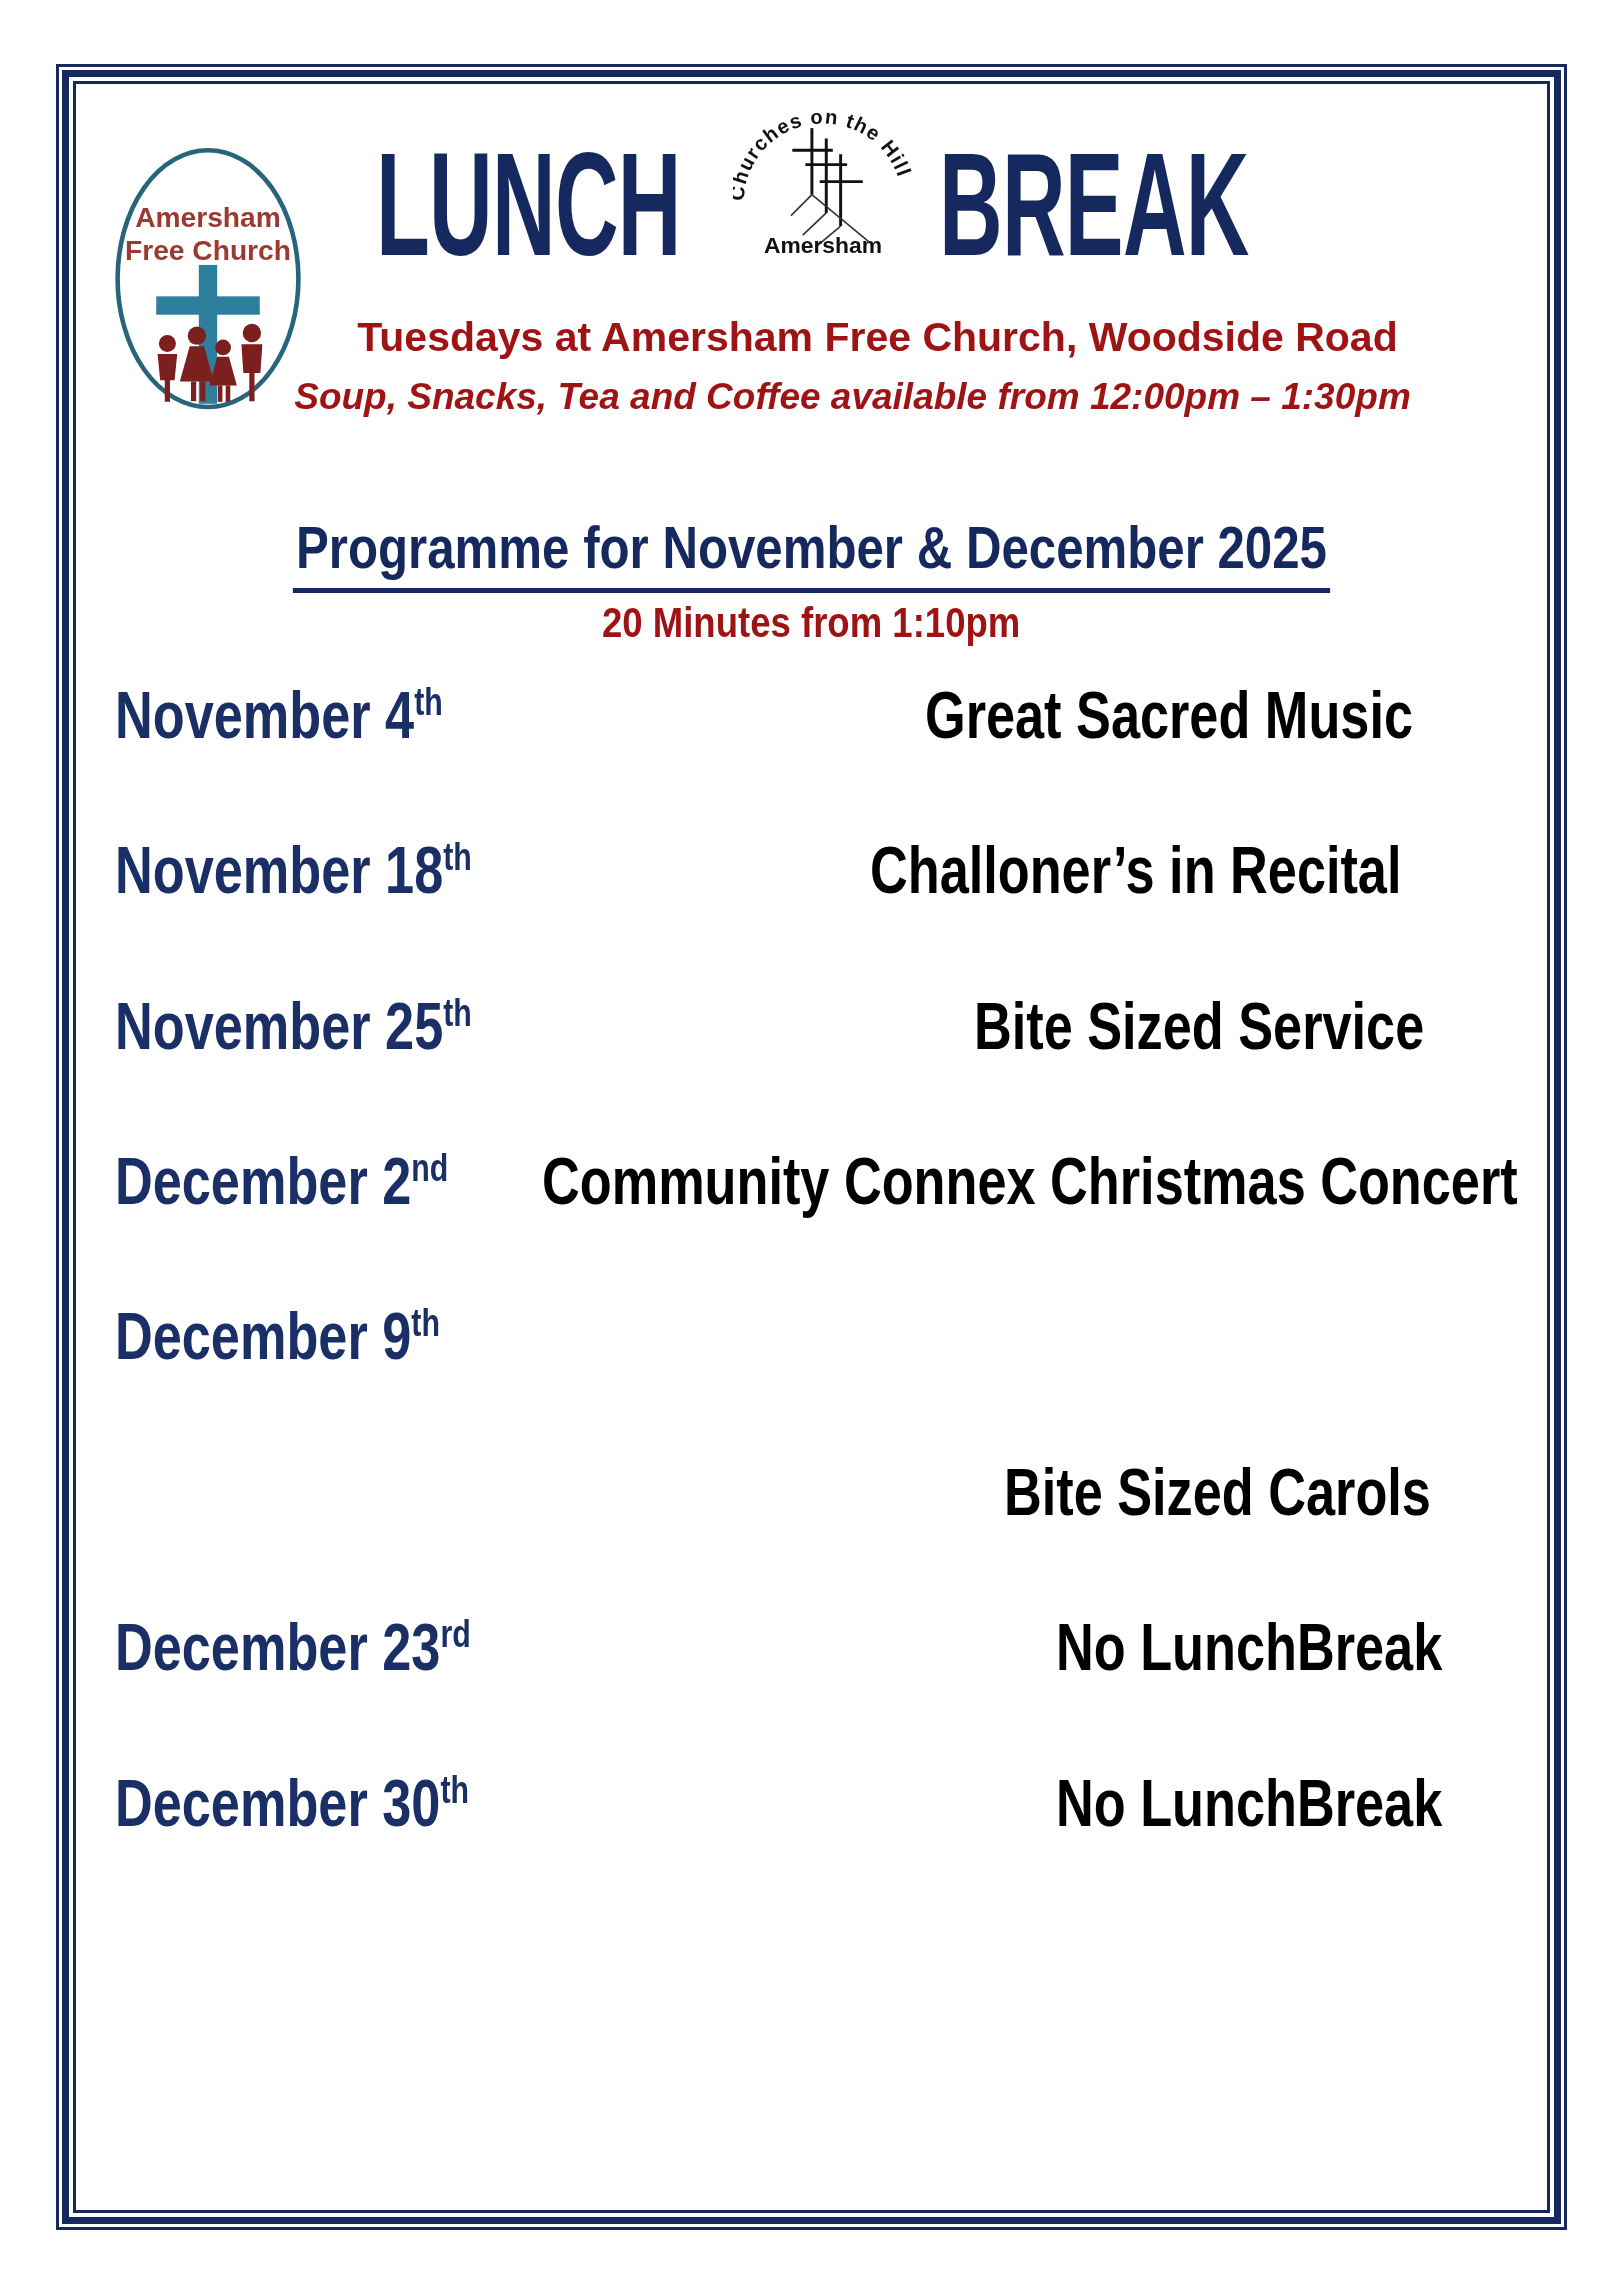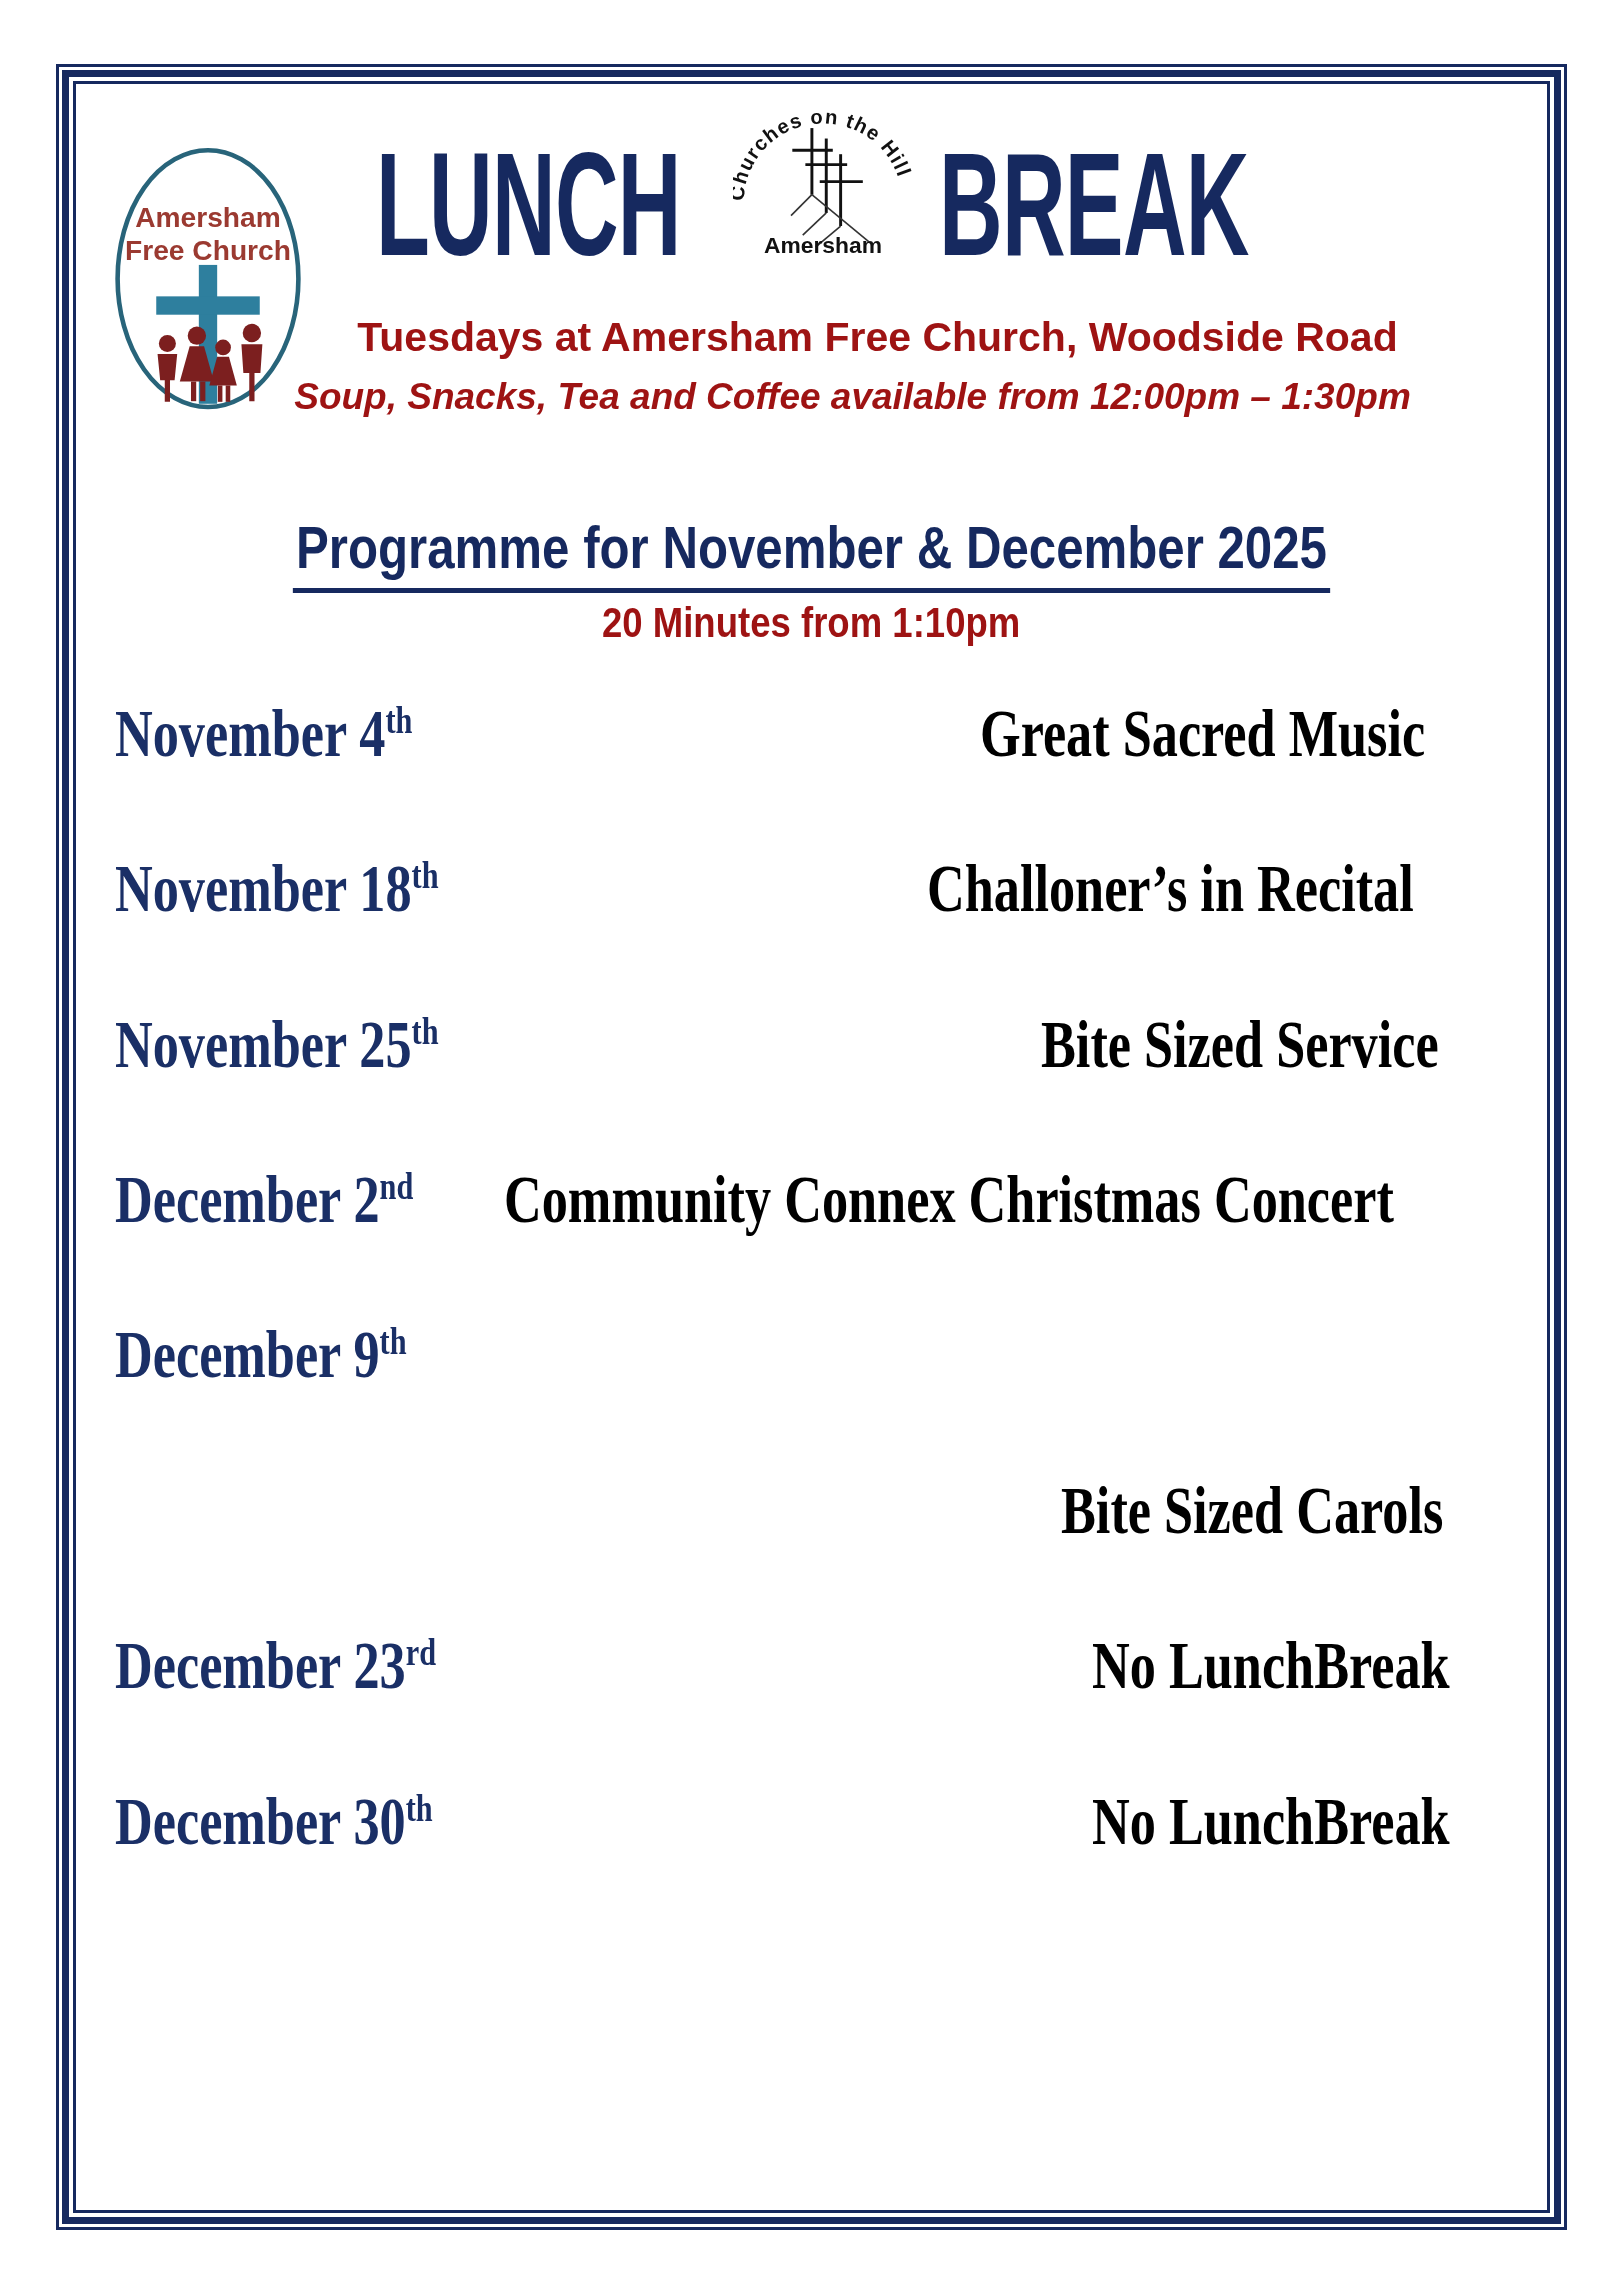--- a/index.html
+++ b/index.html
@@ -53,22 +53,22 @@
   #duration-line{
     position:absolute;top:576px;width:100%;text-align:center;margin-top:24px;
   }
   #duration-line .squeeze-center{
     display:inline-block;transform:scaleX(0.85);transform-origin:center top;
     color:var(--red,#9e1313);font-size:43px;font-weight:bold;line-height:1.05;
     white-space:nowrap;
   }
 
   #events-list{
-    position:absolute;left:115px;top:697px;right:72px;
-    font-family:Liberation Serif, serif;
+    position:absolute;left:115px;top:679px;right:72px;
+    font-family:Liberation Sans, sans-serif;
   }
   .event-row{display:flex;align-items:baseline;line-height:1.08;margin-bottom:83px;}
   .event-date-cell{flex:0 0 389px;}
   .event-date-squeeze{
     display:inline-block;transform:scaleX(0.78);transform-origin:left bottom;
     color:var(--date-navy,#1a2f66);font-size:67px;font-weight:bold;white-space:nowrap;
   }
   .event-date-squeeze sup{font-size:58%;line-height:0;}
   .event-title-cell{flex:1 1 auto;text-align:right;}
   .event-title-squeeze{

